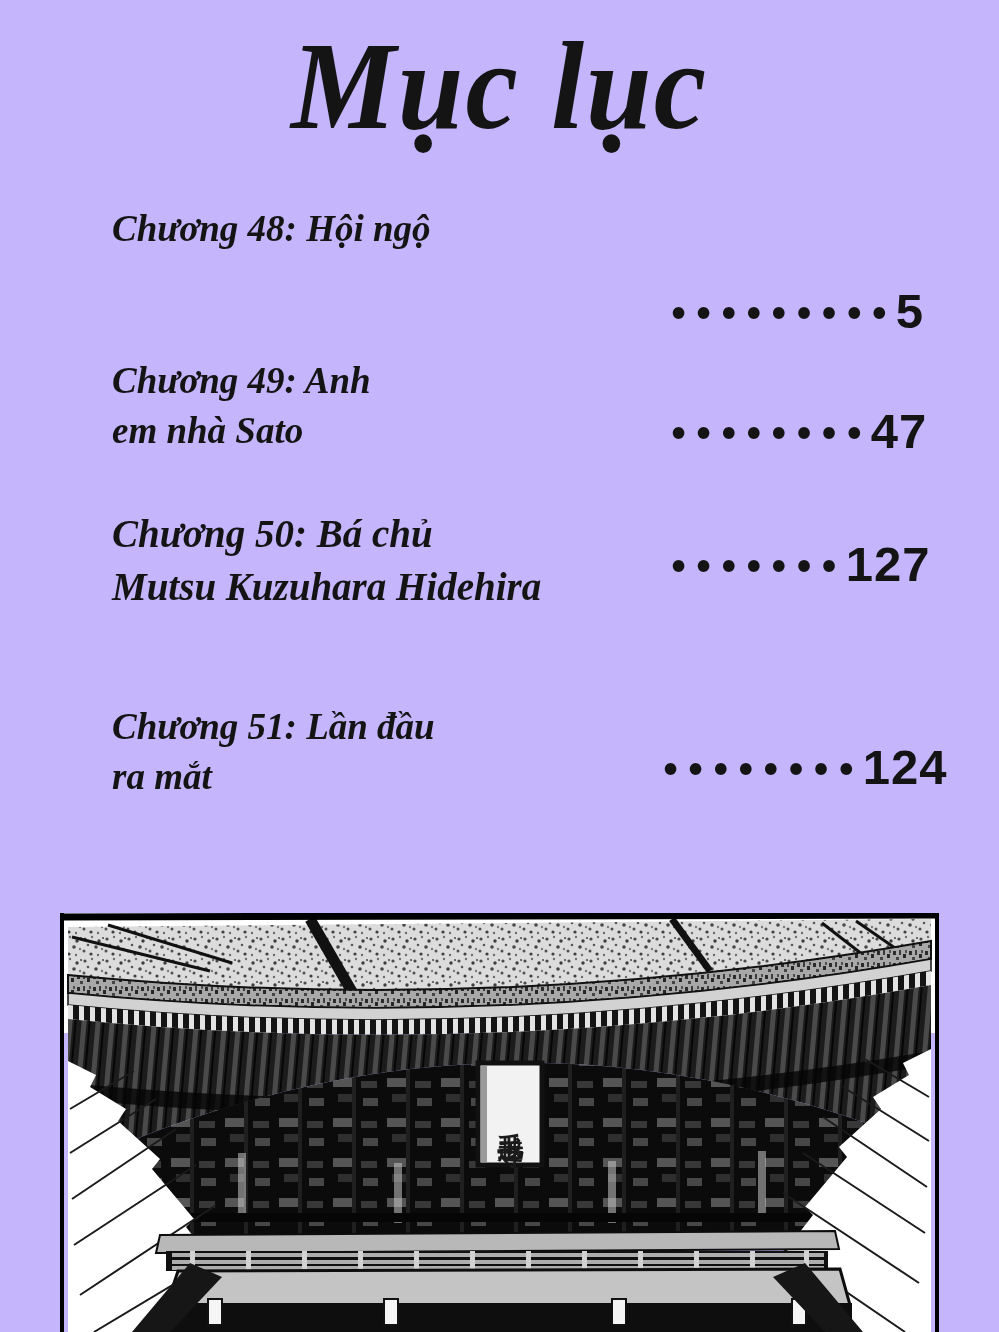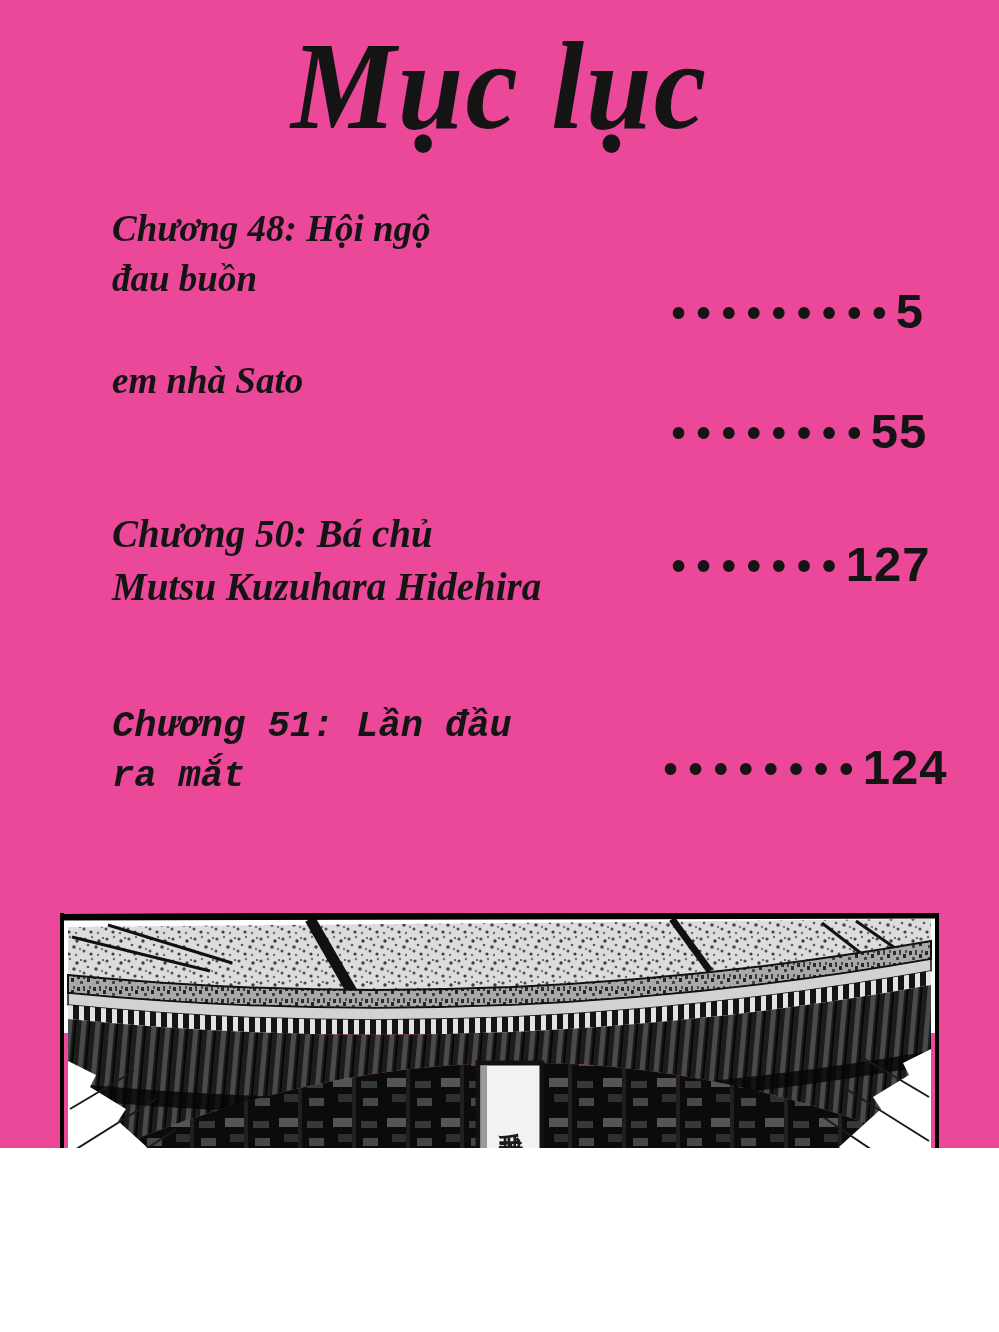--- a/index.html
+++ b/index.html
@@ -1,27 +1,27 @@
 <!DOCTYPE html>
 <html><head>
 <meta charset="utf-8">
 <style>
   html,body{margin:0;padding:0;background:#ffffff;}
   .page{
-    position:relative;width:999px;height:1148px;background:#ec4899;overflow:hidden;
+    position:relative;width:999px;height:1332px;background:#c4b5fd;overflow:hidden;
     font-family:"Liberation Serif","DejaVu Serif",serif;color:#141414;
   }
   .page-title{
     position:absolute;left:0;top:2px;width:999px;height:180px;
     text-align:center;font-size:118px;line-height:170px;font-weight:bold;font-style:italic;
     letter-spacing:2px;transform:scaleY(1.05);
   }
   .toc-entry{position:absolute;left:112px;width:620px;}
   .entry-line{font-size:37px;line-height:1.35;font-weight:bold;font-style:italic;white-space:nowrap;}
-  .e1{top:204px;} .e2{top:356px;} .e3{top:508px;} .e4{top:702px;font-family:Liberation Mono, monospace;}
+  .e1{top:204px;} .e2{top:356px;} .e3{top:508px;} .e4{top:702px;}
   .e3 .entry-line{font-size:39px;}
   .leader{
     position:absolute;height:56px;display:flex;align-items:center;
   }
   .l1{left:668px;top:283px;} .l2{left:668px;top:403px;}
   .l3{left:668px;top:536px;} .l4{left:660px;top:739px;}
   .leader .dots{
     font-family:"DejaVu Sans","Liberation Sans",sans-serif;
     font-size:33px;font-weight:bold;letter-spacing:4px;line-height:1;
     margin-right:2px;margin-top:6px;
@@ -41,33 +41,33 @@
 </style>
 </head>
 <body>
 
 <div class="page">
 
   <div class="page-title">Mục lục</div>
 
   <div class="toc-entry e1">
     <div class="entry-line">Chương 48: Hội ngộ</div>
-    <div class="entry-line">đau buồn</div>
   </div>
   <div class="leader l1">
     <span class="dots">•••••••••</span>
     <span class="pagenum">5</span>
   </div>
 
   <div class="toc-entry e2">
+    <div class="entry-line">Chương 49: Anh</div>
     <div class="entry-line">em nhà Sato</div>
   </div>
   <div class="leader l2">
     <span class="dots">••••••••</span>
-    <span class="pagenum">55</span>
+    <span class="pagenum">47</span>
   </div>
 
   <div class="toc-entry e3">
     <div class="entry-line">Chương 50: Bá chủ</div>
     <div class="entry-line">Mutsu Kuzuhara Hidehira</div>
   </div>
   <div class="leader l3">
     <span class="dots">•••••••</span>
     <span class="pagenum">127</span>
   </div>

